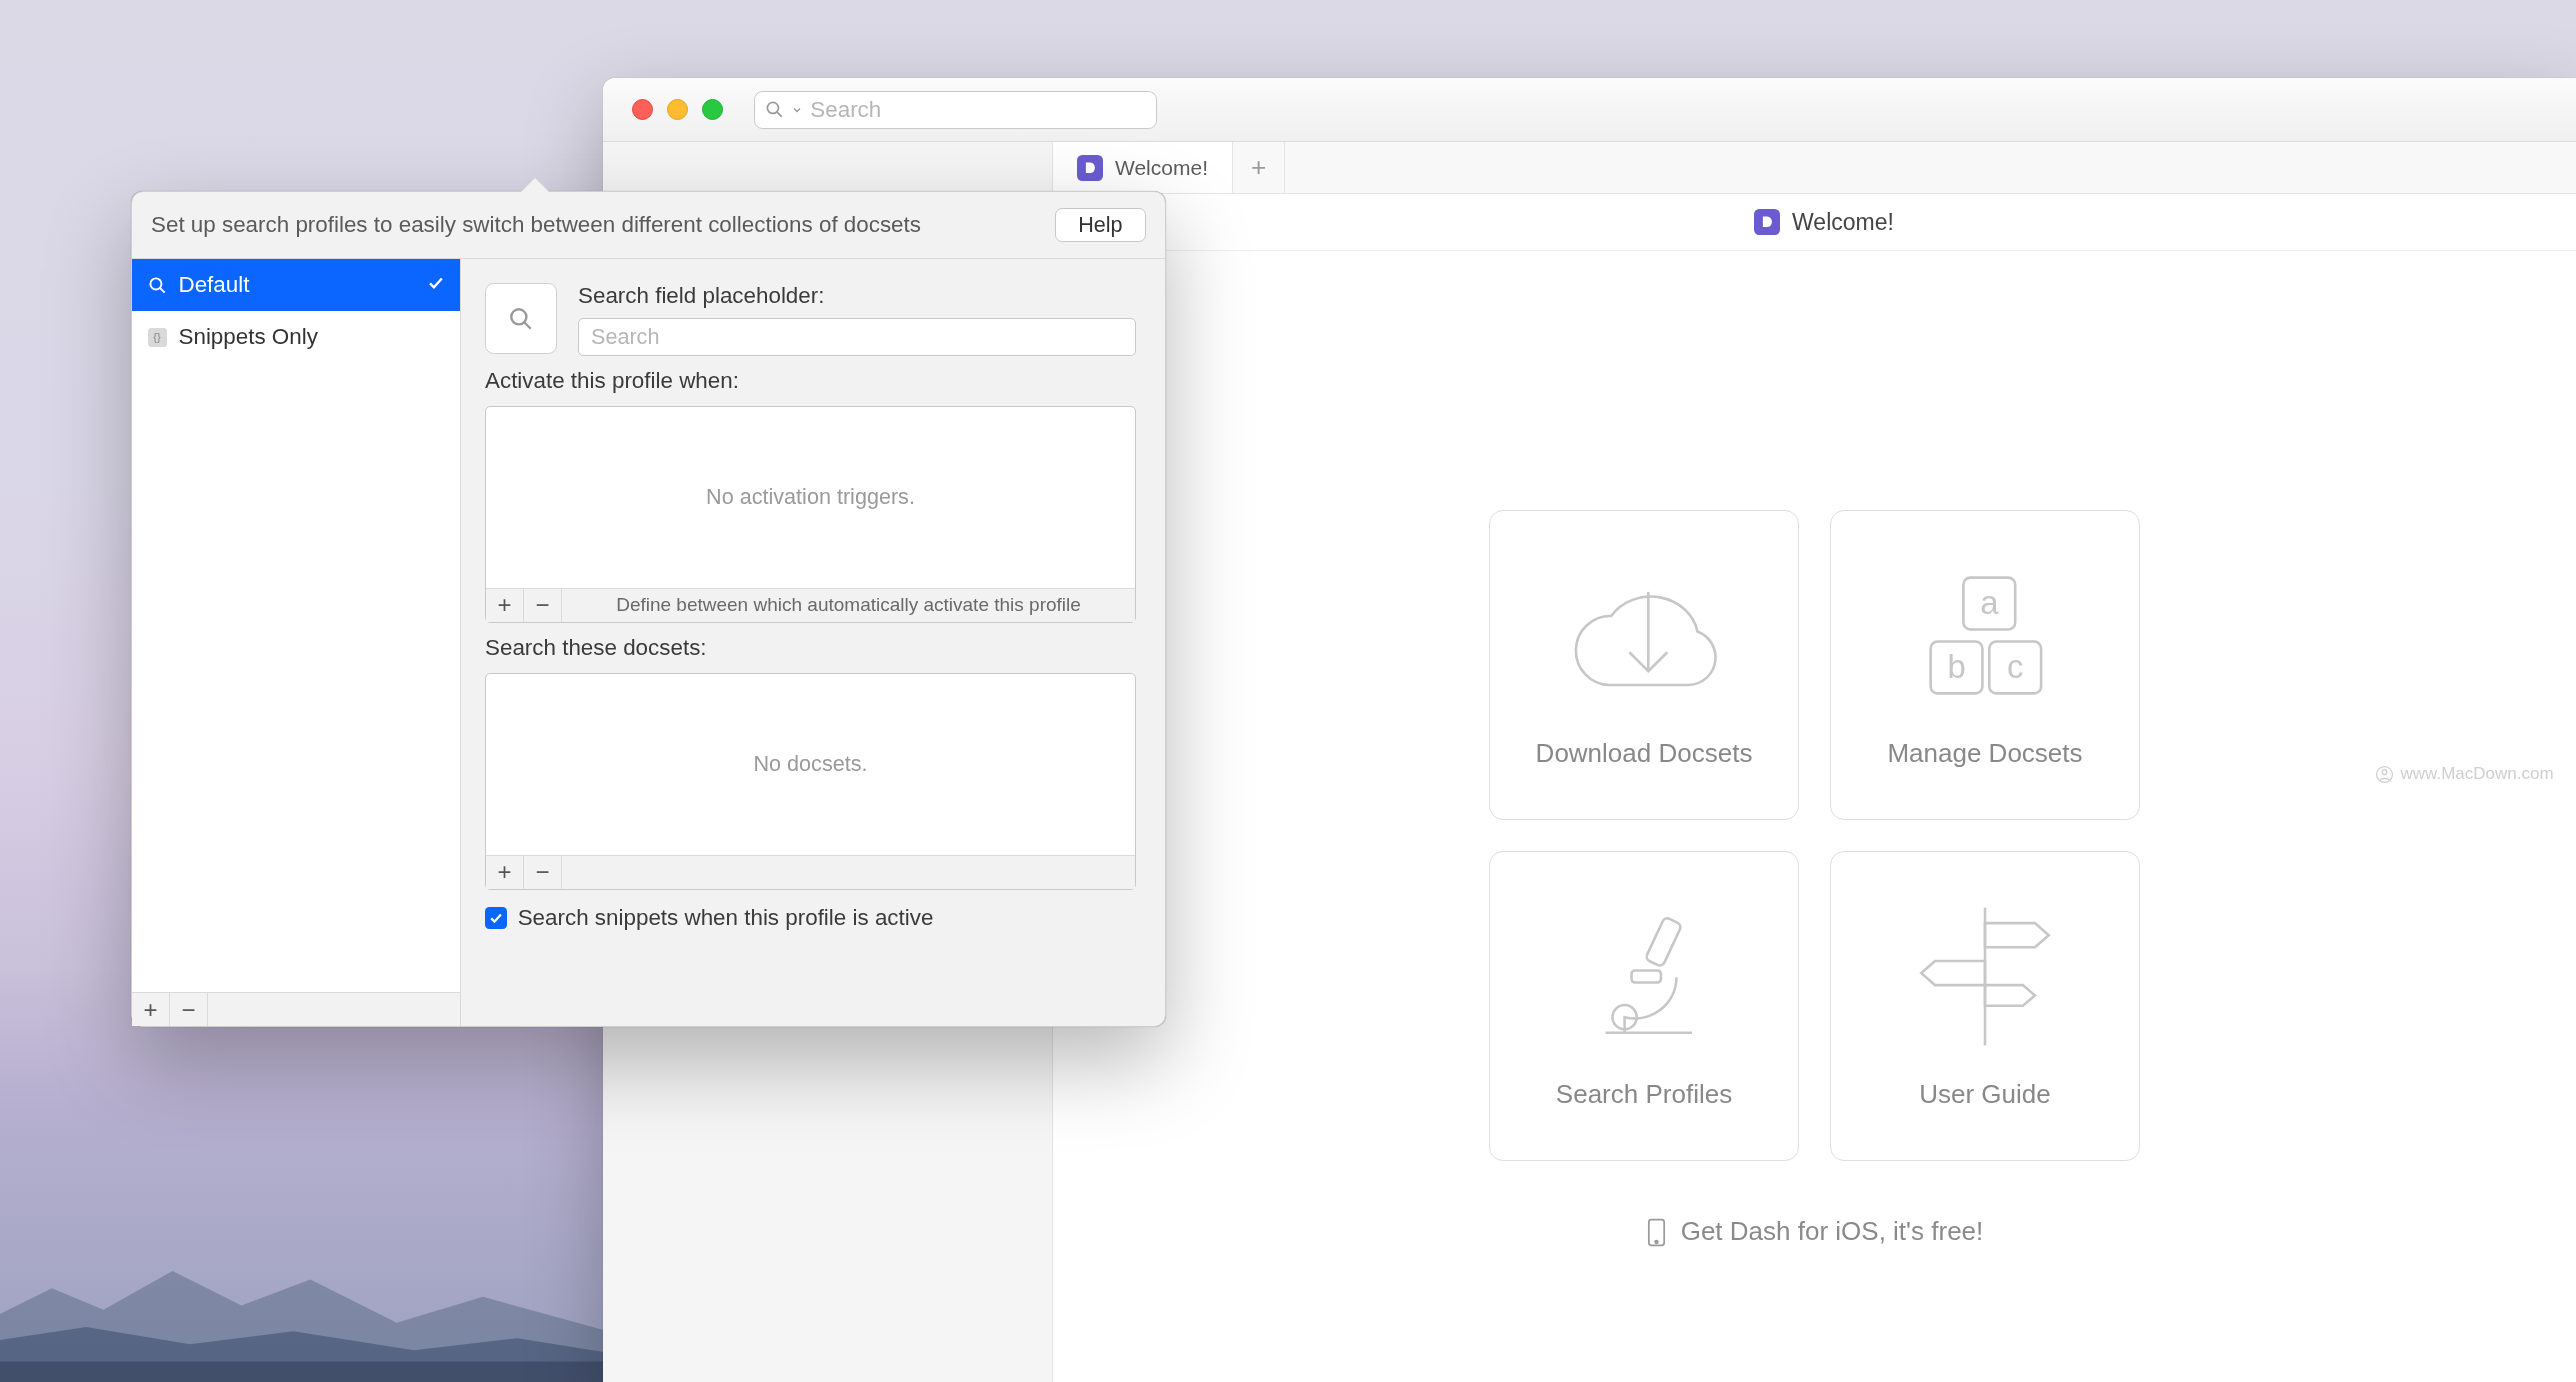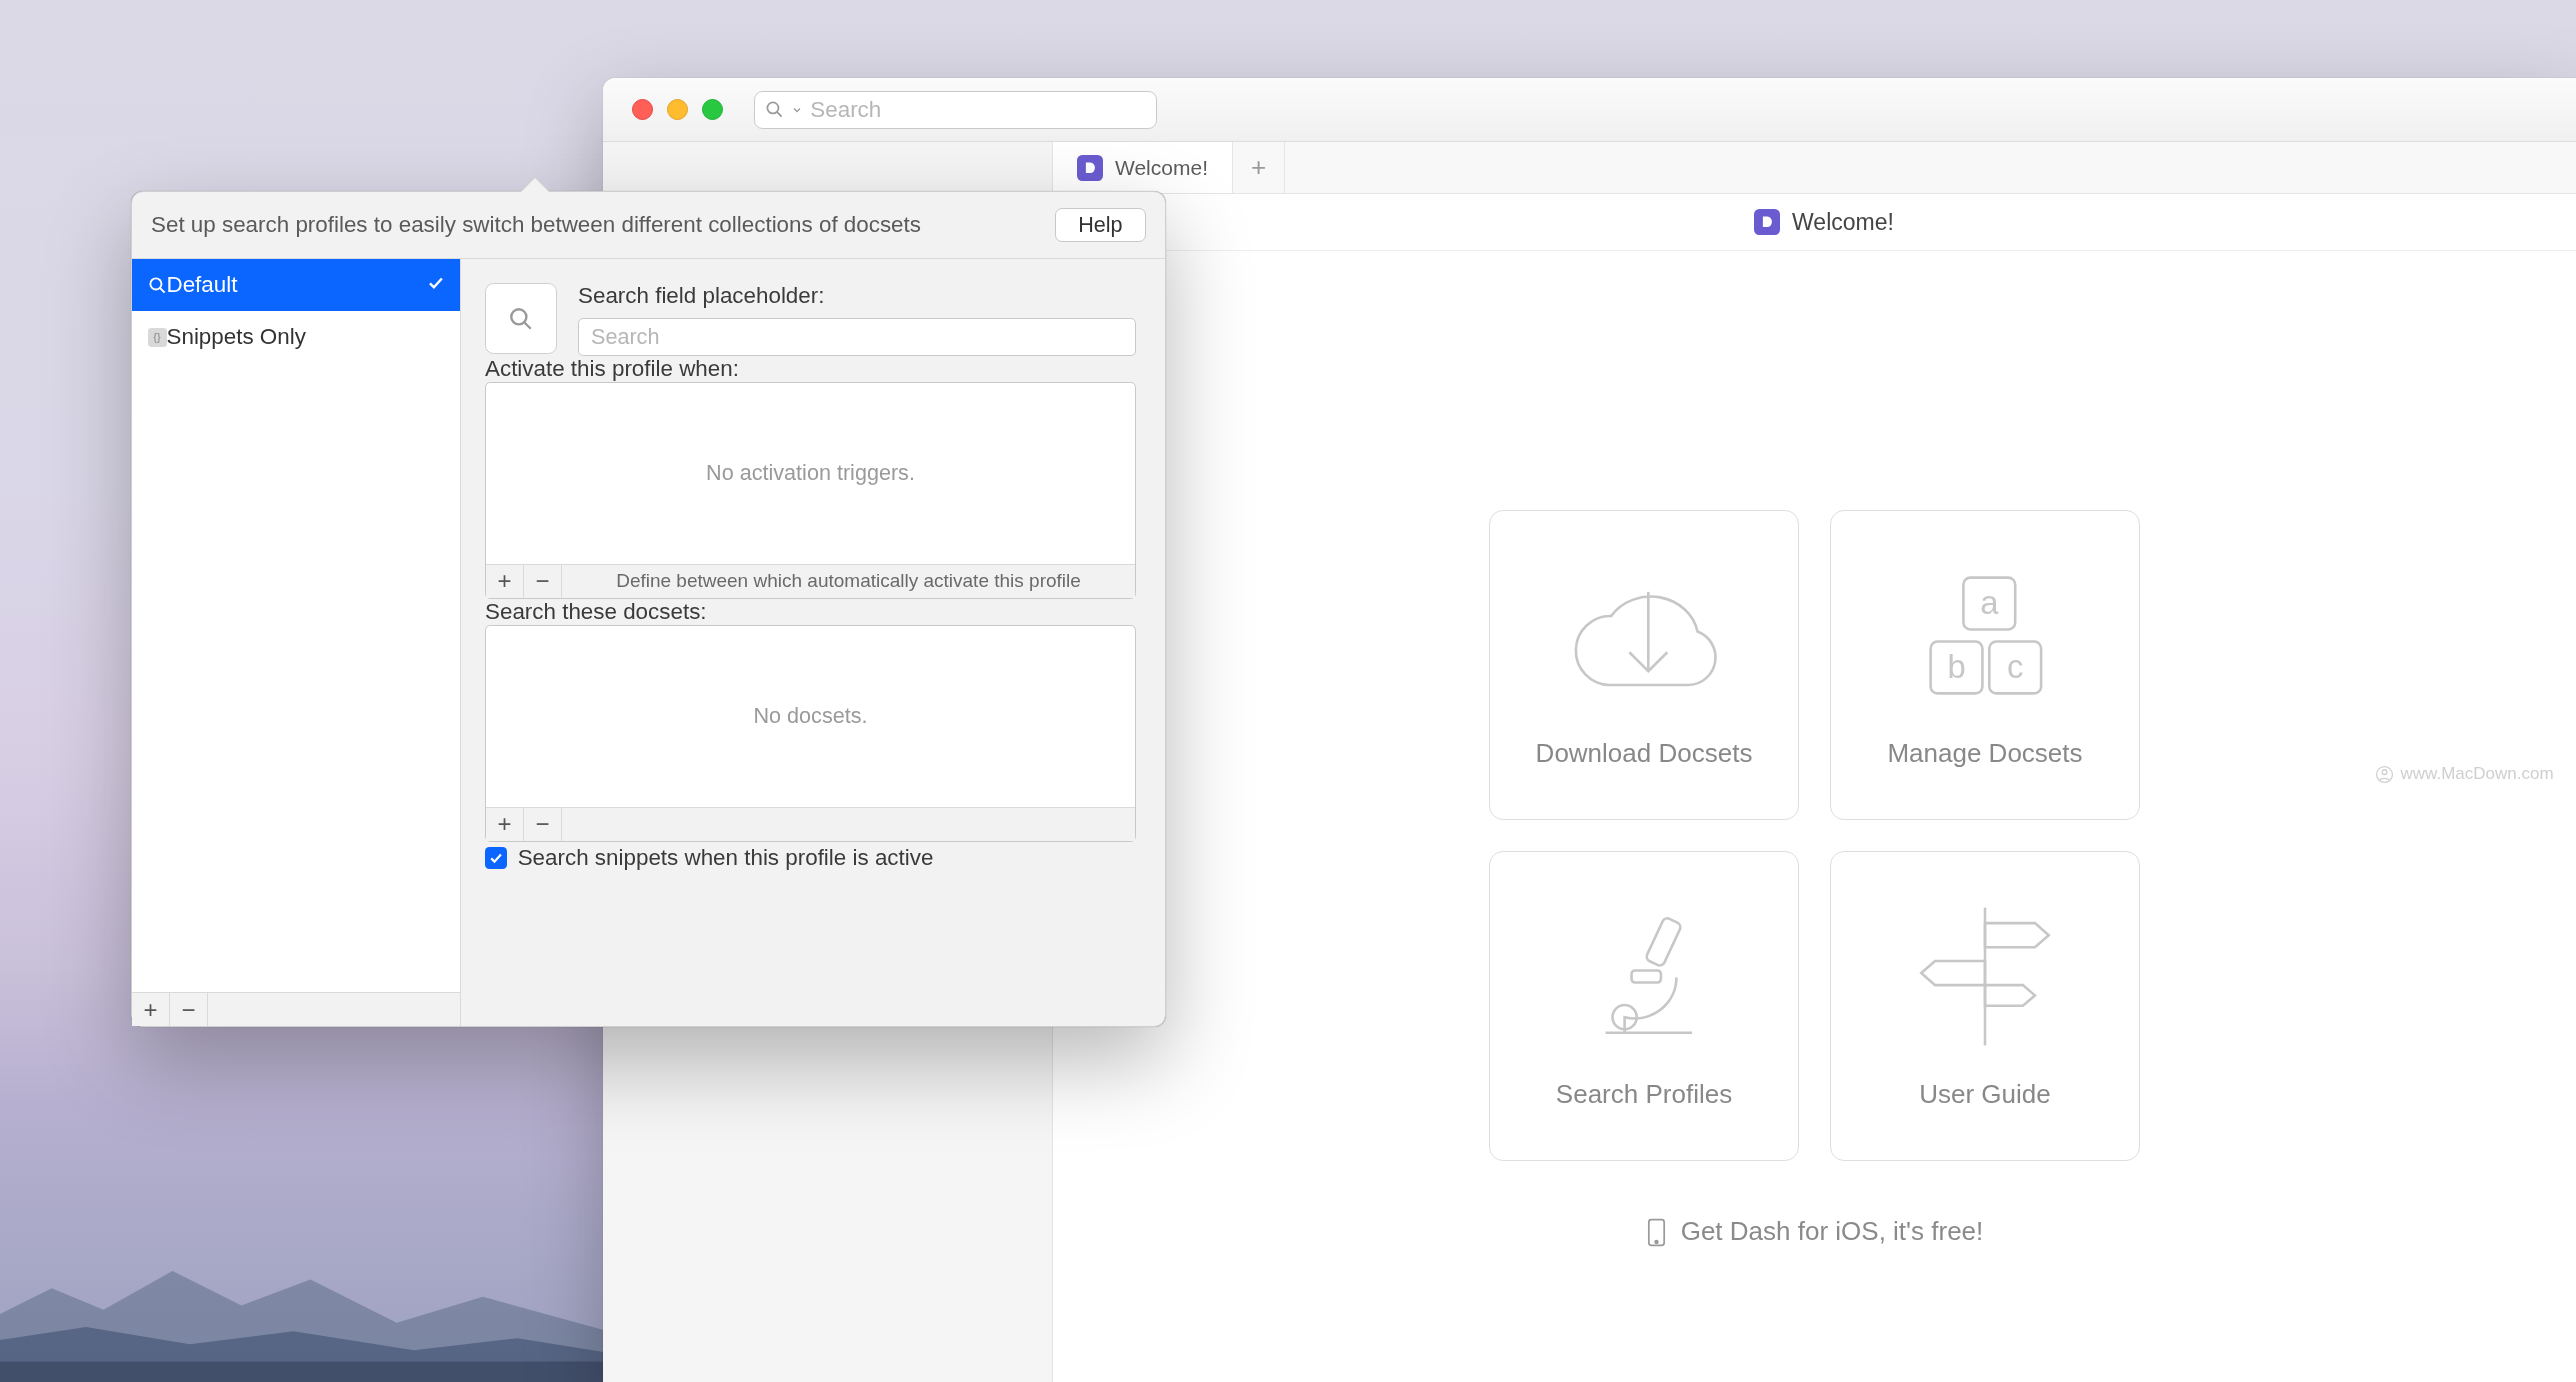--- a/index.html
+++ b/index.html
@@ -135,40 +135,40 @@
   background: #fff; border: 0.9px solid #c8c8c8; border-radius: 7px;
 }
 
 .pop-body { flex: 1; display: flex; min-height: 0; }
 .profile-list {
   width: 329px; border-right: 0.9px solid #dadada;
   display: flex; flex-direction: column; background: #fff;
 }
 .profile-items { flex: 1; overflow: auto; }
 .profile-item {
-  height: 52px; display: flex; align-items: center; 
+  height: 52px; display: flex; align-items: center; gap: 12px;
   padding: 0 15.5px; font-size: 22.4px; color: #333;
 }
 .profile-item.selected { background: #0a66ff; color: #fff; }
 .profile-item .check { margin-left: auto; }
 .mag-mini { width:19px; height:19px; }
 .snip-ico {
   width:19px; height:19px; border-radius:3.4px; background:#d9d9d9;
   display:flex; align-items:center; justify-content:center; font-size:11.2px; color:#888;
 }
 .profile-footer {
   height: 34px; border-top: 0.9px solid #dadada; background: #f3f2f2;
   display: flex; align-items: stretch;
 }
 .sqbtn {
   width: 38px; display:flex; align-items:center; justify-content:center;
   border-right: 0.9px solid #dadada; font-size: 24px; color:#555; background:#f3f2f2;
 }
 
-.profile-detail { flex: 1; padding: 24px 29px 17px 24px; display:flex; flex-direction:column; gap: 0; overflow:auto; }
+.profile-detail { flex: 1; padding: 24px 29px 17px 24px; display:flex; flex-direction:column; gap: 12px; overflow:auto; }
 .row1 { display:flex; align-items:flex-start; gap: 21px; }
 .icon-well {
   width: 72px; height: 71px; border: 0.9px solid #cfcfcf; border-radius: 8.6px;
   background:#fff; display:flex; align-items:center; justify-content:center;
 }
 .col-right { flex:1; display:flex; flex-direction:column; gap:8.6px; }
 .lbl { font-size: 22.4px; color: #3a3a3a; }
 .txtin {
   height: 38px; border:0.9px solid #c8c8c8; border-radius:5.2px; background:#fff;
   padding: 0 12px; font-size: 21.6px; color:#333;

